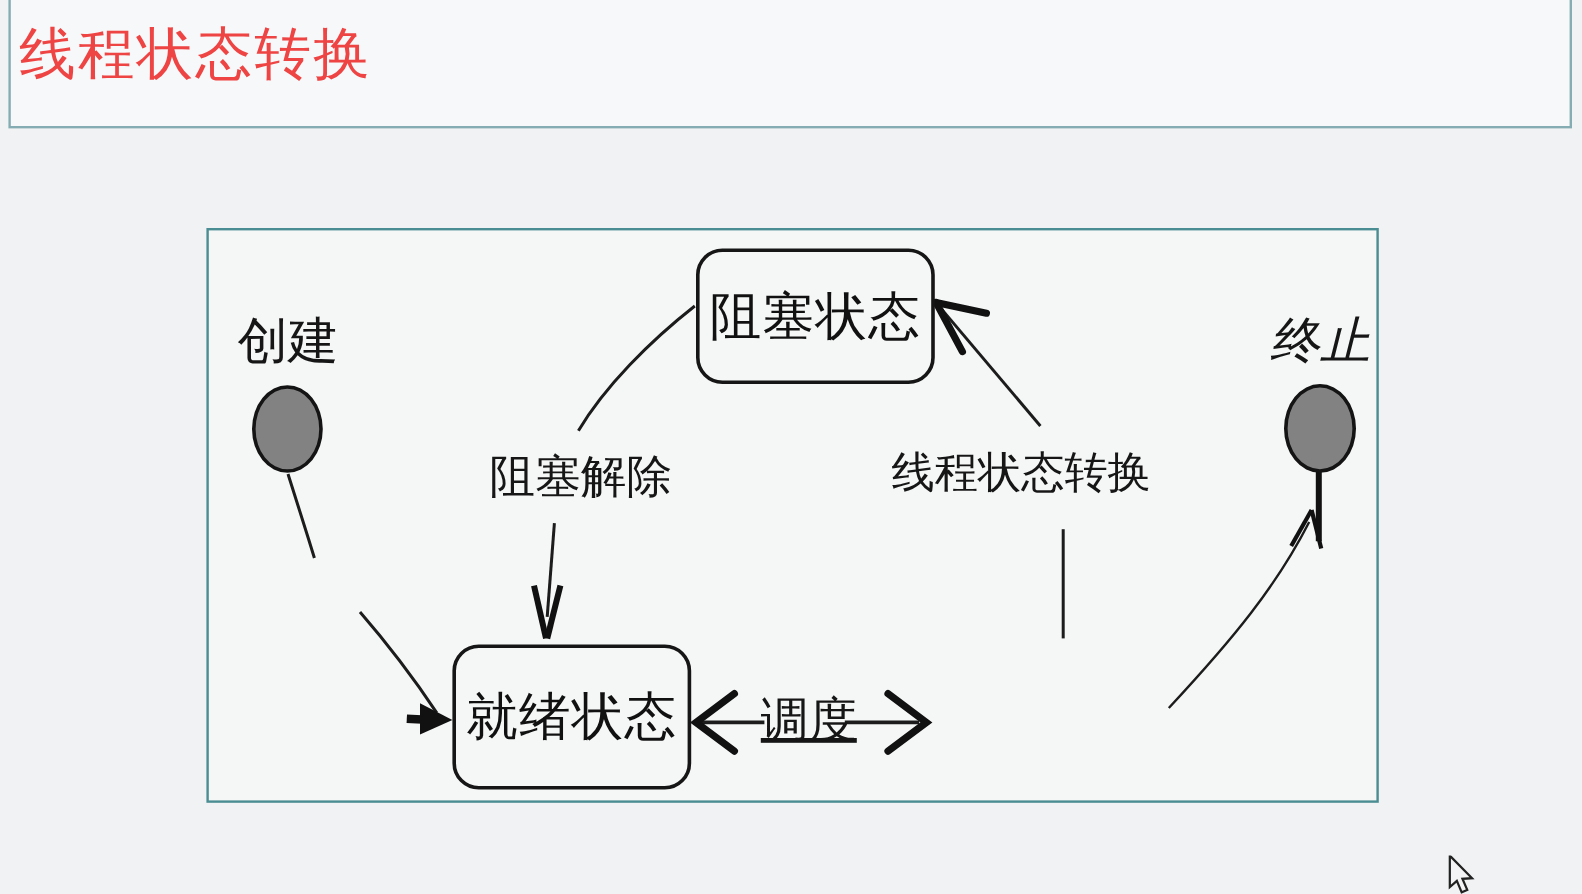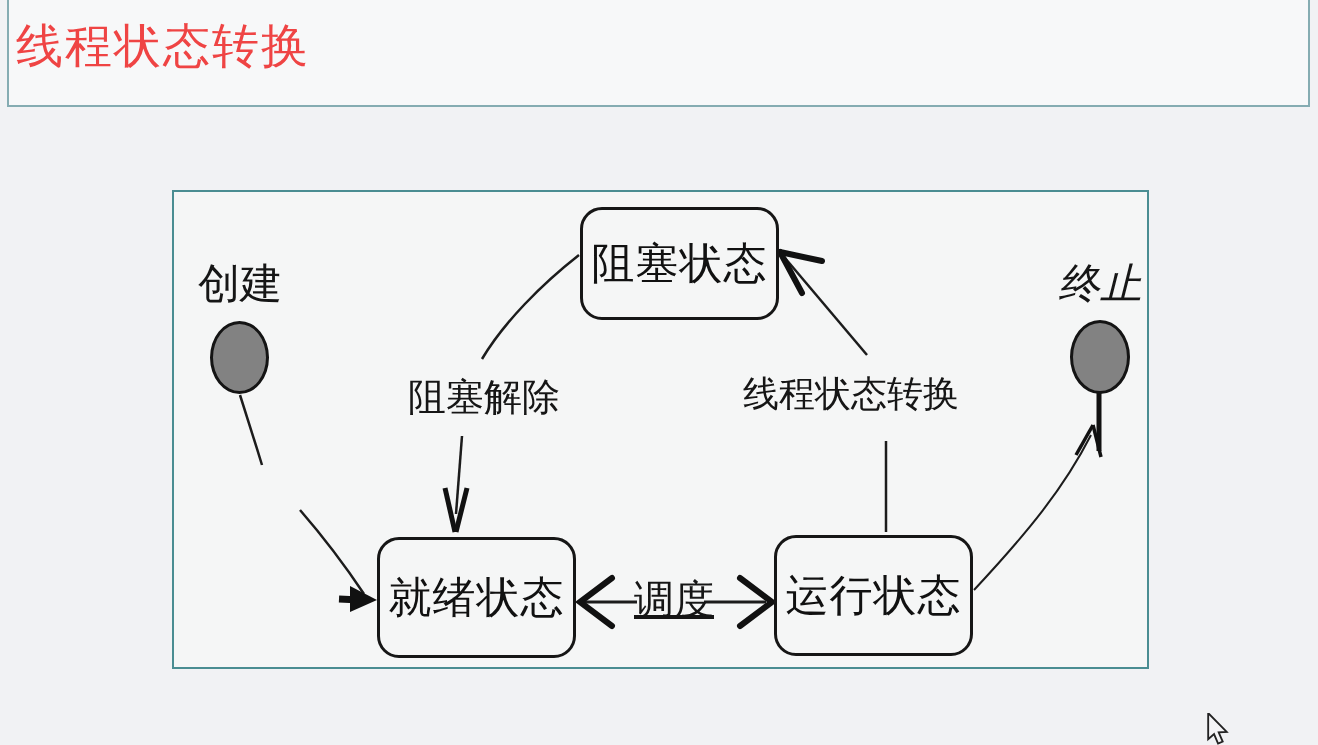--- a/index.html
+++ b/index.html
@@ -111,23 +111,20 @@
     <path d="M919,233 L927,265" stroke="#111" stroke-width="3.5" fill="none"></path>
     <path d="M925,201 L925,259" stroke="#111" stroke-width="5" fill="none"></path>
   </svg>
 
   <div class="state-node node-blocked">
     <span>阻塞状态</span>
   </div>
   <div class="state-node node-ready">
     <span>就绪状态</span>
   </div>
-  <div class="state-node node-running">
-    <span>运行状态</span>
-  </div>
 
   <div class="endpoint-label created-label">创建</div>
   <div class="endpoint-circle created-circle"></div>
 
   <div class="endpoint-label terminated-label">终止</div>
   <div class="endpoint-circle terminated-circle"></div>
 
   <div class="edge-label label-unblock">阻塞解除</div>
   <div class="edge-label label-event">线程状态转换</div>
   <div class="edge-label label-schedule">调度</div>

